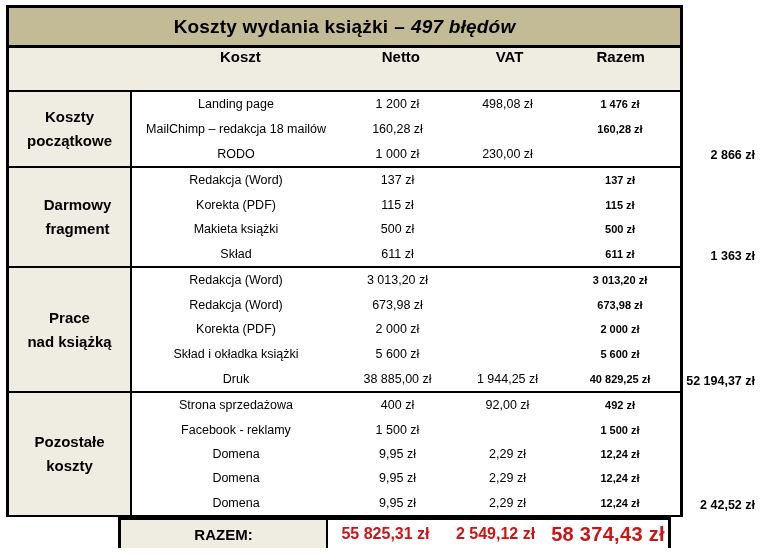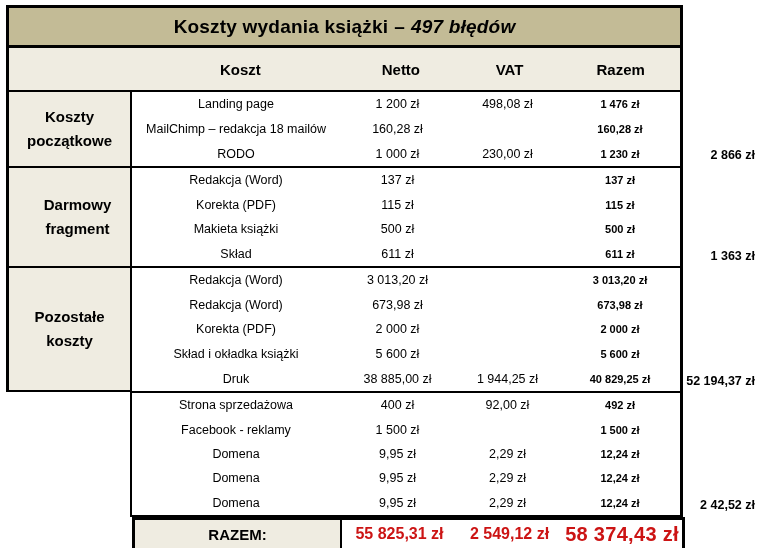--- a/index.html
+++ b/index.html
@@ -17,21 +17,21 @@
   }
   .title-bar i { margin-left:6px; }
   .title-bar .dash { margin-left:6px; }
 
   
   .header-row {
     position:absolute; left:6px; top:48px; width:677px; height:44px;
     background:var(--panel-bg);
     border-left:3px solid var(--border); border-right:3px solid var(--border);
     border-bottom:2px solid var(--border);
-    display:flex; align-items:center;
+    display:flex; 
     font-weight:bold; font-size:15px;padding-left:8px;
   }
   .h-spacer { width:121px; }
   .h-koszt { width:210px; text-align:center; }
   .h-netto { width:115px; text-align:center; }
   .h-vat   { width:105px; text-align:center; }
   .h-razem { width:120px; text-align:center; }
 
   
   .labels-col { position:absolute; left:6px; top:92px; width:124px; height:425px;
@@ -51,21 +51,21 @@
     border-left:2px solid var(--border); border-right:3px solid var(--border);
     display:flex; flex-direction:column;
   }
   .group-section { display:flex; flex-direction:column; border-bottom:2px solid var(--border); }
   .data-row { flex:1; display:grid; grid-template-columns:208px 115px 105px 120px; align-items:center; }
   .cell { text-align:center; font-size:12.5px; white-space:nowrap; }
   .cell.razem { font-weight:bold; font-size:11px; }
 
   
   .total-row {
-    position:absolute; left:132px; top:517px; width:553px; height:34px;
+    position:absolute; left:118px; top:517px; width:553px; height:34px;
     background:#fff; border:3px solid var(--border);
     display:grid; grid-template-columns:207px 115px 105px 120px; align-items:center;
   }
   .total-label {
     background:var(--panel-bg); border-right:2px solid var(--border);
     height:100%; display:flex; align-items:center; justify-content:center;
     font-weight:bold; font-size:15px;
   }
   .total-val { text-align:center; font-weight:bold; color:var(--total-red); white-space:nowrap; }
   .total-val.mid { font-size:16px; }
@@ -99,20 +99,24 @@
 
   <div class="labels-col" id="labelsCol">
       <div class="group-label" style="height: 76px;">
         <div>Koszty</div>
         <div>początkowe</div>
       </div>
       <div class="group-label" style="height: 100px; padding-left: 16px;">
         <div>Darmowy</div>
         <div>fragment</div>
       </div>
+      <div class="group-label" style="height: 125px;">
+        <div>Prace</div>
+        <div>nad książką</div>
+      </div>
       <div class="group-label" style="height: 124px;">
         <div>Pozostałe</div>
         <div>koszty</div>
       </div>
     </div>
 
   <div class="data-area" id="dataArea">
       <div class="group-section" style="height: 76px;">
         <div class="data-row">
           <div class="cell">Landing page</div>
@@ -123,21 +127,20 @@
         <div class="data-row">
           <div class="cell">MailChimp – redakcja 18 mailów</div>
           <div class="cell">160,28 zł</div>
           <div class="cell"></div>
           <div class="cell razem">160,28 zł</div>
         </div>
         <div class="data-row">
           <div class="cell">RODO</div>
           <div class="cell">1 000 zł</div>
           <div class="cell">230,00 zł</div>
-          <div class="cell razem">1 230 zł</div>
         </div>
       </div>
       <div class="group-section" style="height: 100px;">
         <div class="data-row">
           <div class="cell">Redakcja (Word)</div>
           <div class="cell">137 zł</div>
           <div class="cell"></div>
           <div class="cell razem">137 zł</div>
         </div>
         <div class="data-row">

